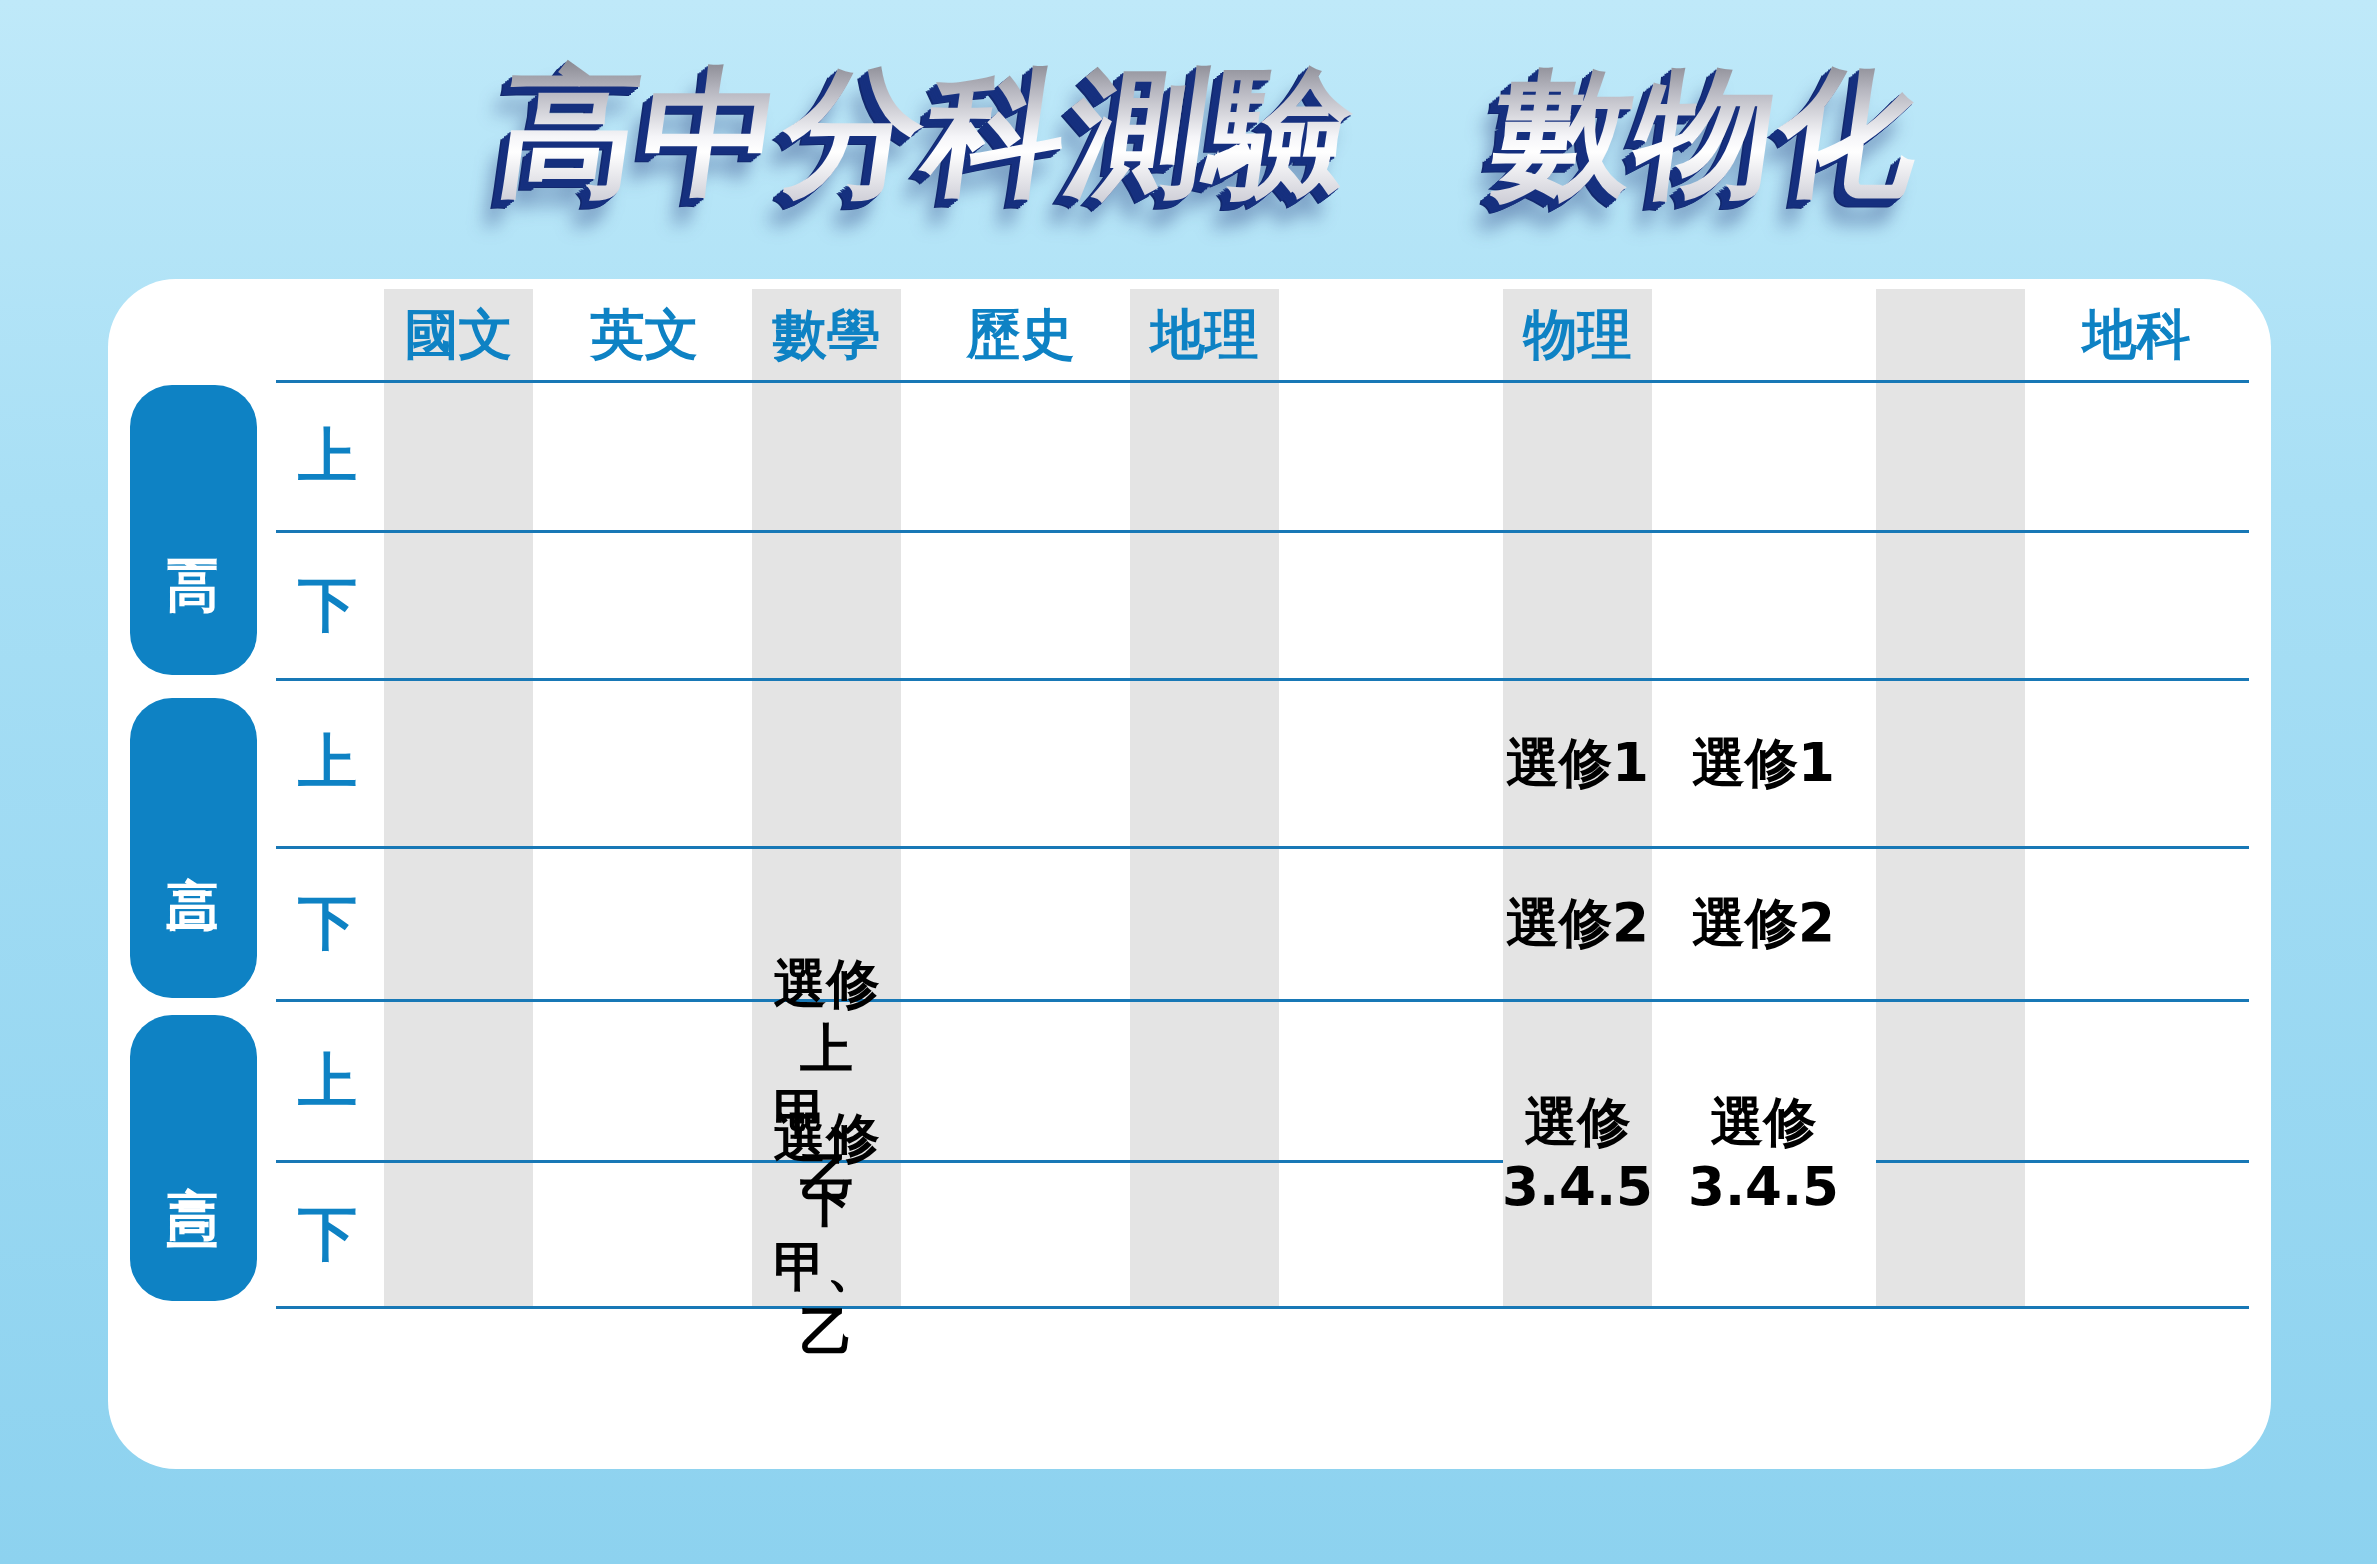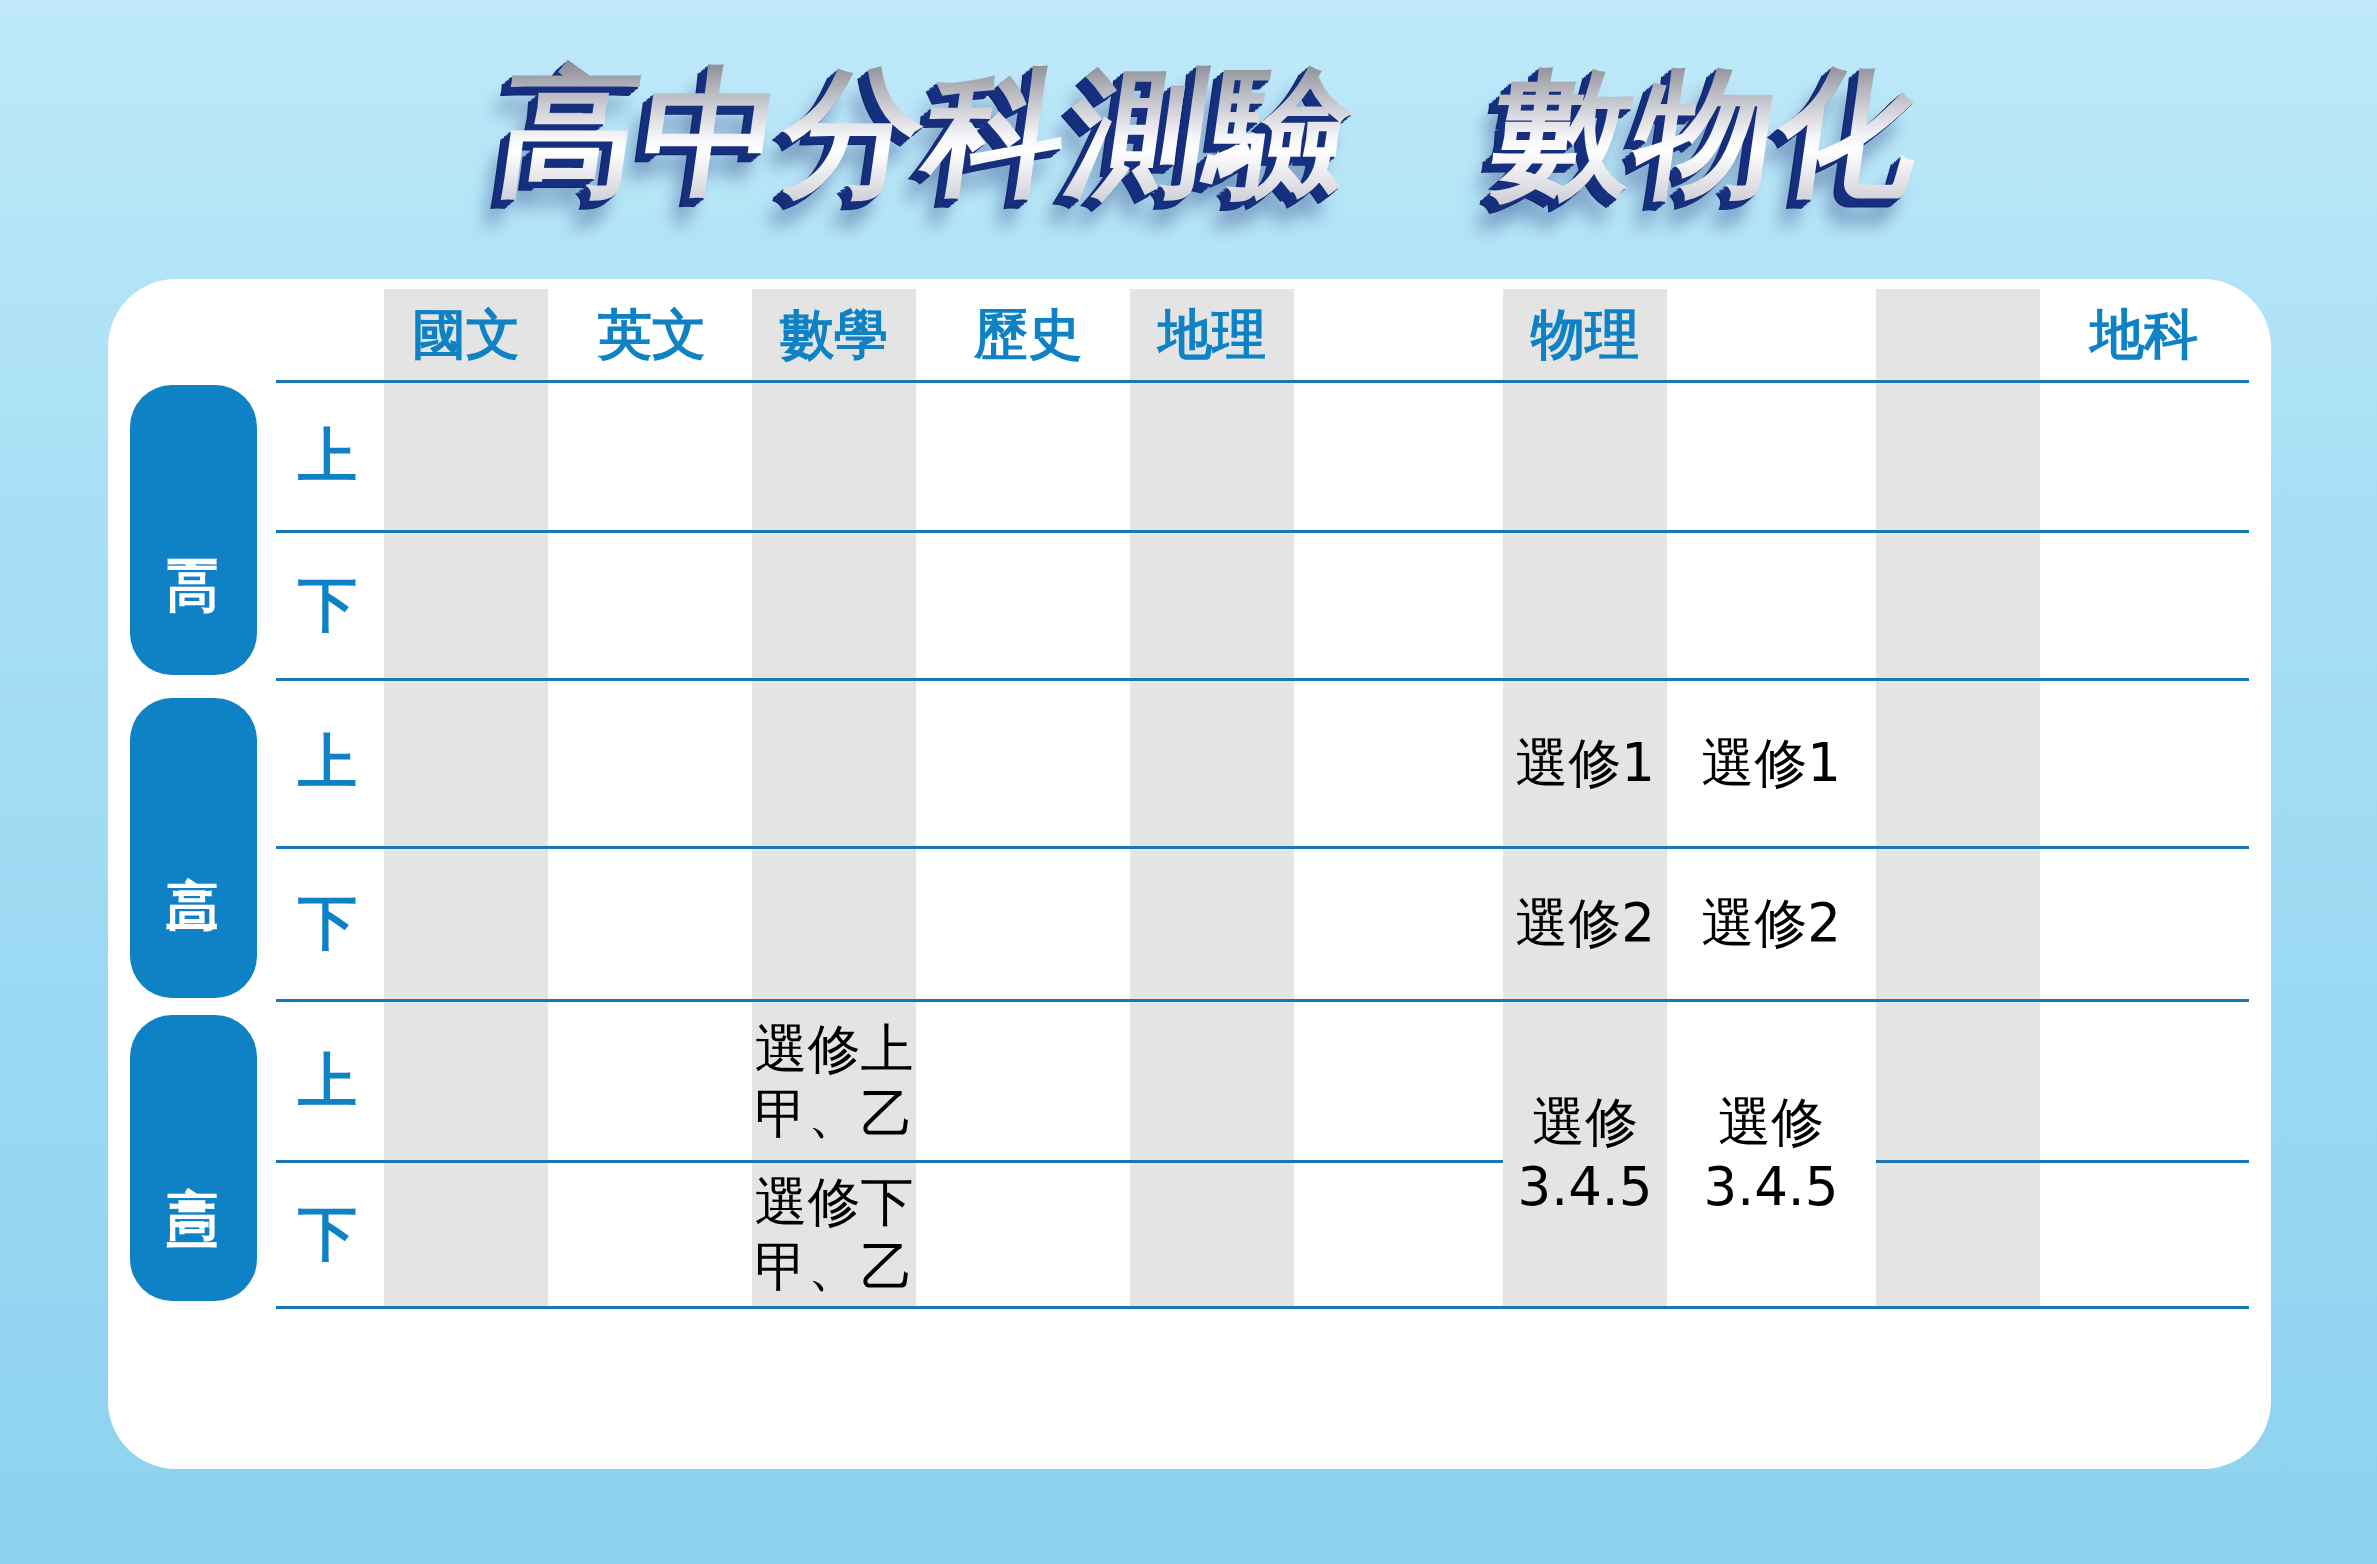--- a/index.html
+++ b/index.html
@@ -50,21 +50,21 @@
     color:transparent;-webkit-text-fill-color:transparent;
   }
 
   
   .card{
     position:absolute;left:108px;top:279px;width:2163px;height:1190px;
     background:var(--card);border-radius:68px;
   }
 
   
-  .colbox{position:absolute;width:164px;}
+  .colbox{position:absolute;width:149px;}
   .c0{left:384px}.c1{left:570px}.c2{left:752px}.c3{left:946px}.c4{left:1130px}
   .c5{left:1316px}.c6{left:1503px}.c7{left:1689px}.c8{left:1876px}.c9{left:2062px}
 
   .stripe{top:289px;height:1018px;background:var(--stripe);}
 
   
   .hcell{
     top:289px;height:92px;display:flex;align-items:center;justify-content:center;
     font-size:54px;font-weight:bold;color:var(--accent);
   }
@@ -97,21 +97,21 @@
   .r56{top:1001px;height:307px}
 
   .sem{
     left:271px;width:113px;display:flex;align-items:center;justify-content:center;
     font-size:59px;font-weight:bold;color:var(--accent);
   }
 
   
   .cell{
     display:flex;align-items:center;justify-content:center;text-align:center;
-    font-size:53px;font-weight:normal;color:var(--ink);
+    font-size:53px;font-weight:bold;color:var(--ink);
     line-height:1.22;white-space:pre-line;
   }
 
   
   .footnote{
     position:absolute;left:276px;top:1350px;
     font-size:48px;font-weight:bold;color:var(--ink);letter-spacing:1.5px;
   }
 </style>
 </head>

